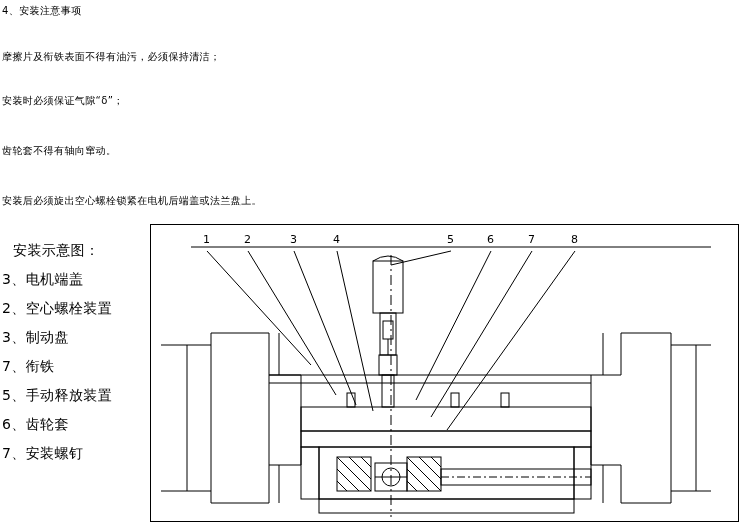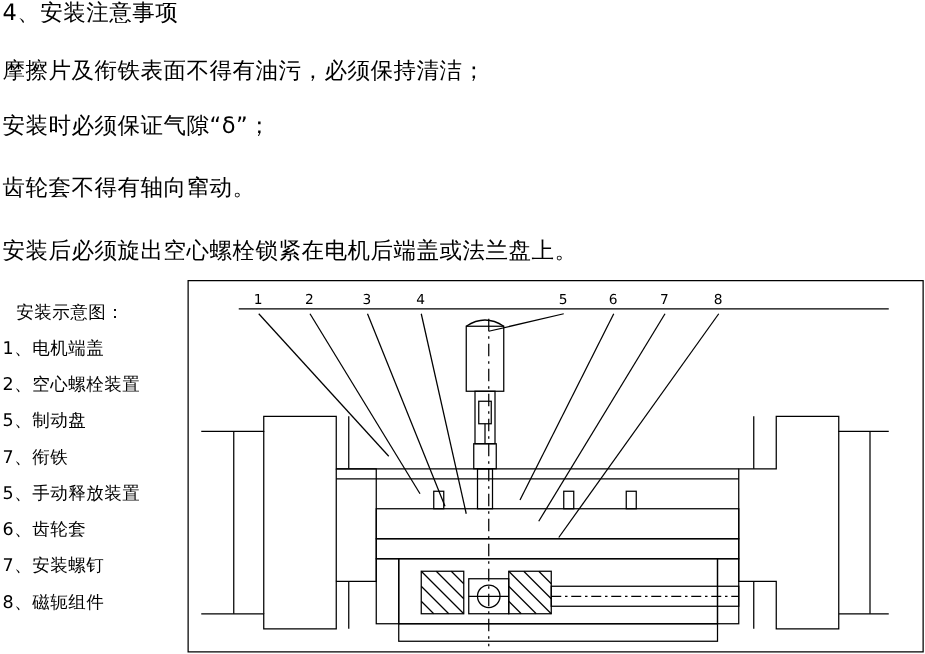--- a/index.html
+++ b/index.html
@@ -16,21 +16,21 @@
     overflow: hidden;
   }
   .doc {
     position: absolute;
     left: 0; top: 0;
     width: 740px;
     height: 523px;
   }
   .para {
     position: absolute;
-    font-size: 18px;
+    font-size: 10px;
     line-height: 18px;
     white-space: nowrap;
     letter-spacing: 0.4px;
   }
   .p-title { left: 2px;  top: 2px; }
   .p-1     { left: 2px;  top: 48px; }
   .p-2     { left: 2px;  top: 92px; }
   .p-3     { left: 2px;  top: 142px; }
   .p-4     { left: 2px;  top: 192px; }
 
@@ -81,28 +81,27 @@
 <div class="doc">
 
   <div class="para p-title">4、安装注意事项</div>
   <div class="para p-2">安装时必须保证气隙“δ”；</div>
   <div class="para p-1">摩擦片及衔铁表面不得有油污，必须保持清洁；</div>
   <div class="para p-3">齿轮套不得有轴向窜动。</div>
   <div class="para p-4">安装后必须旋出空心螺栓锁紧在电机后端盖或法兰盘上。</div>
 
   <div class="legend">
     <div class="legend-title">安装示意图：</div>
-    <div class="legend-item">1、电机端盖</div>
+    <div class="legend-item">3、电机端盖</div>
     <div class="legend-item">2、空心螺栓装置</div>
-    <div class="legend-item">5、制动盘</div>
+    <div class="legend-item">3、制动盘</div>
     <div class="legend-item">7、衔铁</div>
     <div class="legend-item">5、手动释放装置</div>
     <div class="legend-item">6、齿轮套</div>
     <div class="legend-item">7、安装螺钉</div>
-    <div class="legend-item">8、磁轭组件</div>
   </div>
 
   <div class="figure">
     <svg width="587" height="296" viewBox="0 0 587 296" xmlns="http://www.w3.org/2000/svg">
       <g stroke="#000000" fill="none" stroke-width="1">
 
         <line x1="40" y1="22" x2="560" y2="22"></line>
 
         <line x1="56" y1="26" x2="160" y2="140"></line>
         <line x1="97" y1="26" x2="185" y2="170"></line>

